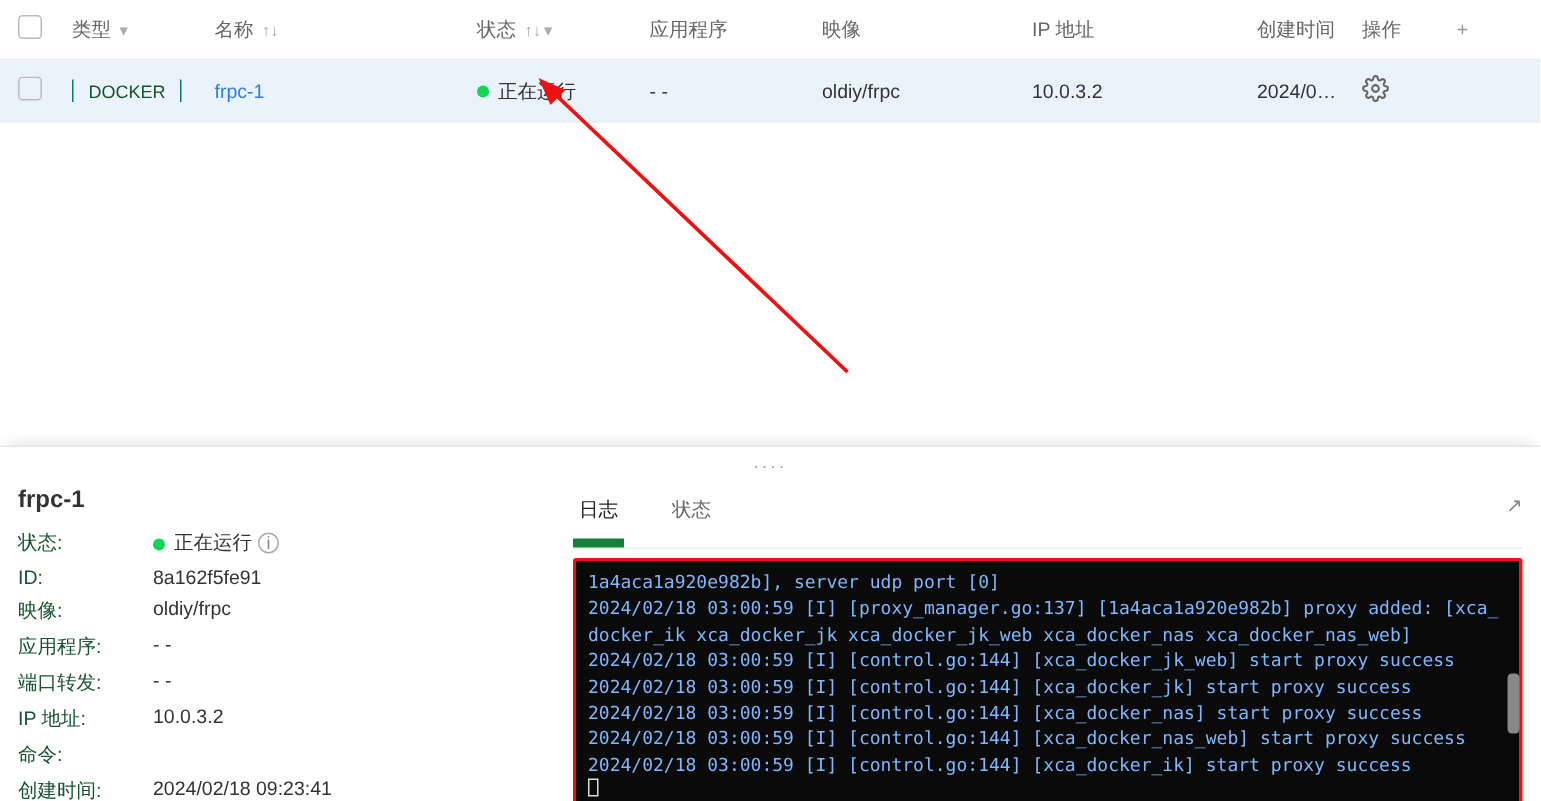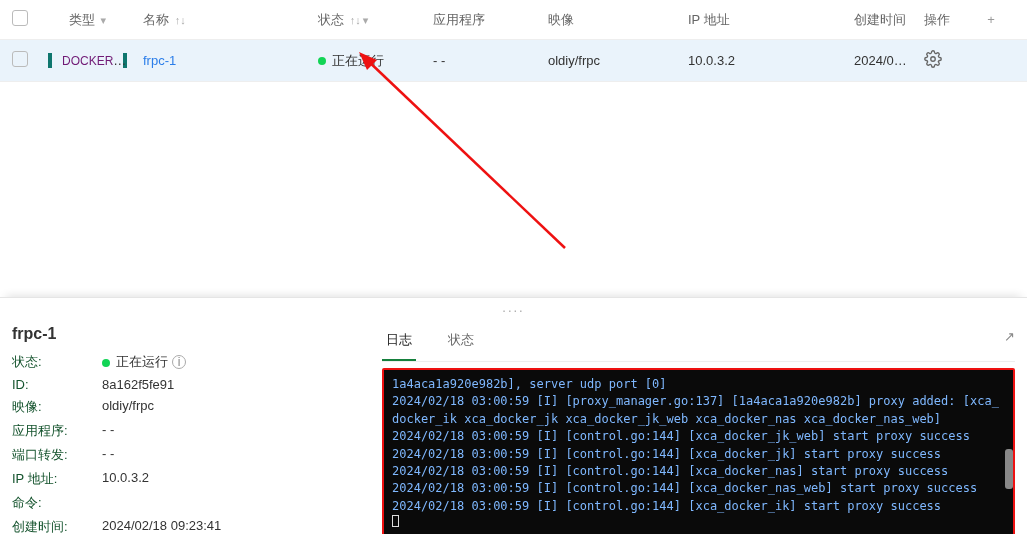--- a/index.html
+++ b/index.html
@@ -3,51 +3,51 @@
 <meta charset="utf-8">
 <style>
 * { box-sizing: border-box; margin: 0; padding: 0; }
 body { font-family: -apple-system, "Segoe UI", Arial, sans-serif; font-size: 13px; color: #333; background: #fff; width: 1027px; }
 .table { width: 100%; }
 .thead, .trow { display: flex; align-items: center; border-bottom: 1px solid #eee; }
 .thead { height: 40px; background: #fff; color: #666; }
 .trow { height: 42px; background: #eaf3fb; }
 .cell { padding: 0 8px; overflow: hidden; white-space: nowrap; text-overflow: ellipsis; }
 .c-chk { width: 40px; text-align: center; }
-.c-type { width: 95px; text-align: center; }
+.c-type { width: 95px; }
 .c-name { width: 175px; }
 .c-status { width: 115px; }
 .c-app { width: 115px; }
 .c-img { width: 140px; }
 .c-ip { width: 150px; }
-.c-time { width: 70px; margin-left: 16px; }
+.c-time { width: 70px; }
 .c-op { width: 60px; }
 .c-plus { width: 30px; text-align: center; color: #999; }
 .chkbox { width: 16px; height: 16px; border: 1.5px solid #bbb; border-radius: 3px; display: inline-block; }
-.badge { border: 4px solid #0f766e; color: #701a75; padding: 2px 10px; border-radius: 3px; font-size: 12px; }
+.badge { border: 1px solid #0f766e; color: #14532d; padding: 2px 10px; border-radius: 3px; font-size: 12px; }
 .link { color: #2b7de9; }
 .sort-ic, .filter-ic { color: #aaa; font-size: 11px; margin-left: 2px; }
 .dot { width: 8px; height: 8px; border-radius: 50%; display: inline-block; margin-right: 6px; vertical-align: middle; }
 .dot.green { background: #12d455; }
 .gear { width: 18px; height: 18px; display: inline-block; }
 .gear svg { stroke: #666; }
 .arrow-layer { position: relative; height: 215px; }
 .arrow-svg { position: absolute; left: 355px; top: -34px; }
 .divider-dots { text-align: center; color: #aaa; letter-spacing: 2px; border-top: 1px solid #e5e5e5; box-shadow: 0 -6px 10px -6px rgba(0,0,0,0.18); padding-top: 2px; }
 .detail { display: flex; padding: 10px 12px 0 12px; gap: 20px; }
 .detail-left { width: 350px; }
 .detail-title { font-size: 16px; font-weight: 600; margin-bottom: 10px; }
 .kv { display: flex; margin: 6px 0; font-size: 13px; }
 .kv .k { width: 90px; color: #14532d; }
 .kv .v { color: #333; }
 .info-ic { color: #888; font-size: 12px; margin-left: 4px; border: 1px solid #aaa; border-radius: 50%; width: 14px; height: 14px; display: inline-flex; align-items: center; justify-content: center; }
 .detail-right { flex: 1; position: relative; }
 .tabs { display: flex; gap: 28px; border-bottom: 1px solid #eee; position: relative; }
 .tab { padding: 6px 4px 10px 4px; color: #666; cursor: pointer; }
-.tab.active { color: #222; border-bottom: 2px solid #15803d; font-weight: 500; }
+.tab.active { color: #222; border-bottom: 6px solid #15803d; font-weight: 500; }
 .open-ic { position: absolute; right: 0; top: 4px; color: #888; cursor: pointer; }
 .term-wrap { border: 2.5px solid #e11; border-radius: 2px; margin-top: 6px; }
 .term { background: #0a0a0a; color: #7fb8ff; font-family: Consolas, Menlo, monospace; font-size: 12px; padding: 6px 8px; line-height: 1.45; height: 180px; overflow: hidden; white-space: pre-wrap; word-break: break-all; }
 .cursor-b { display: inline-block; width: 7px; height: 12px; border: 1px solid #ddd; }
 .scroll-ind { position: absolute; right: 2px; top: 124px; width: 8px; height: 40px; background: #888; border-radius: 3px; }
 </style>
 </head>
 <body>
 
 <div class="table">

